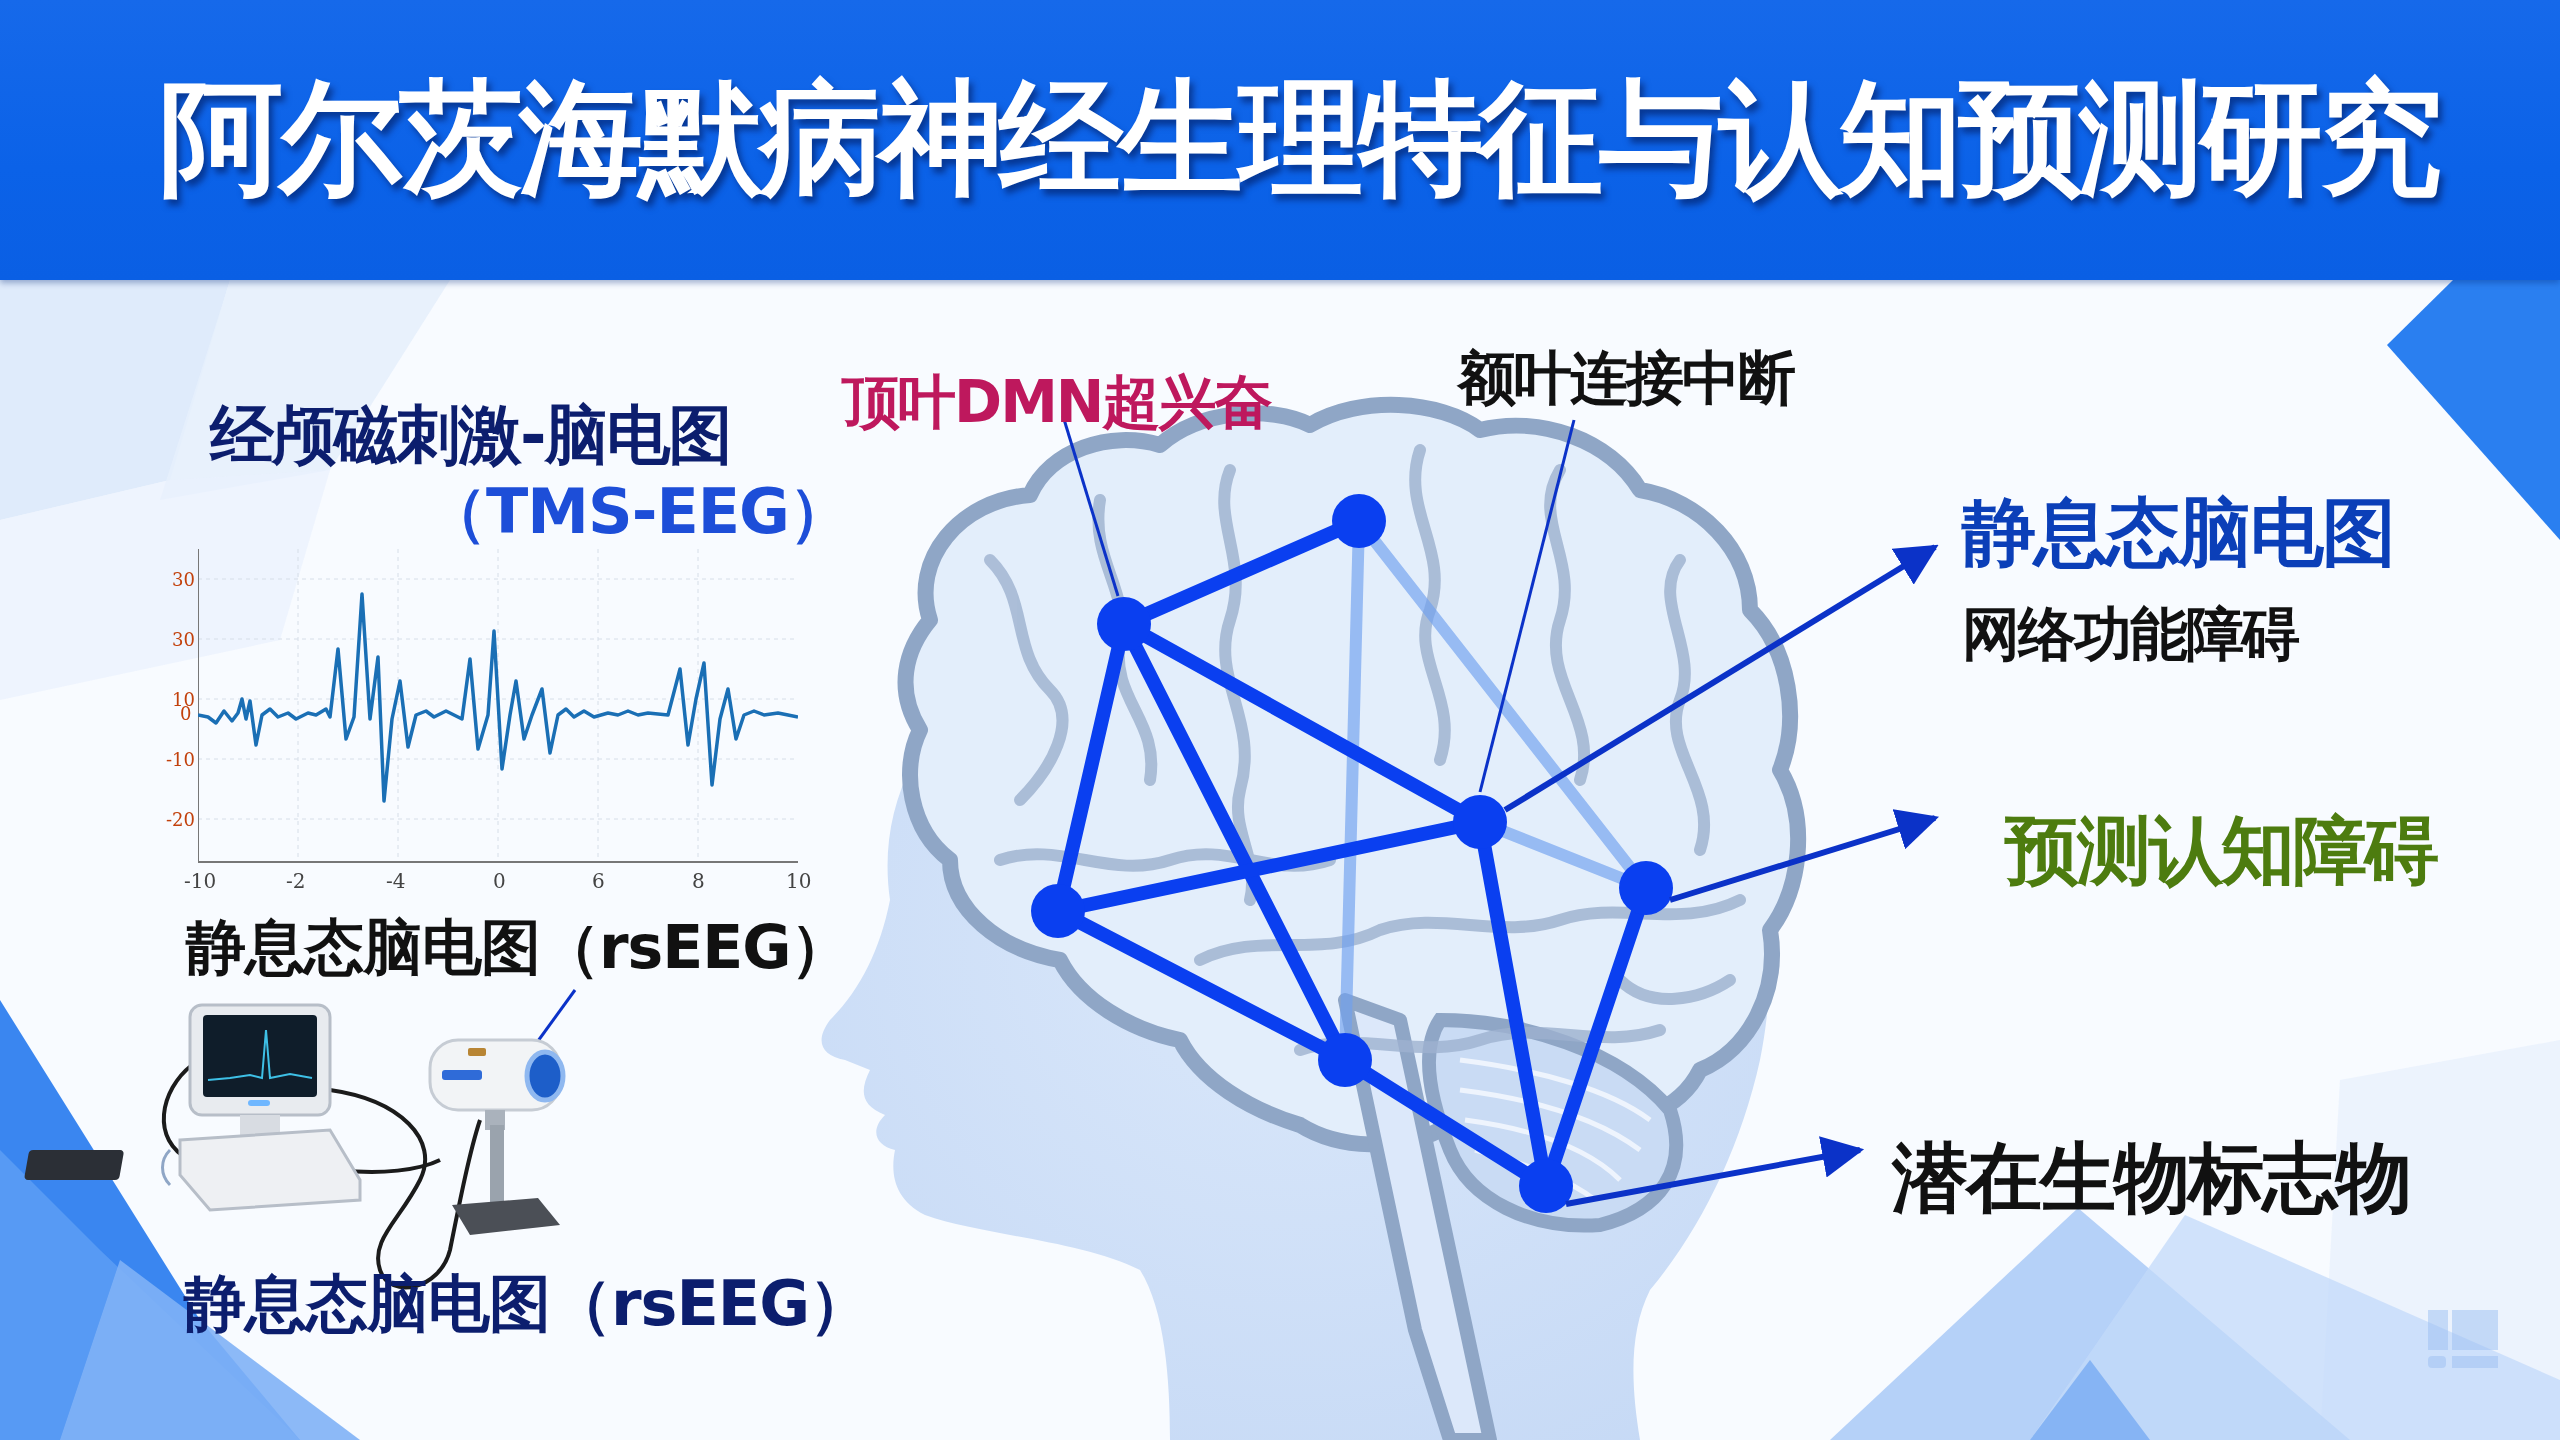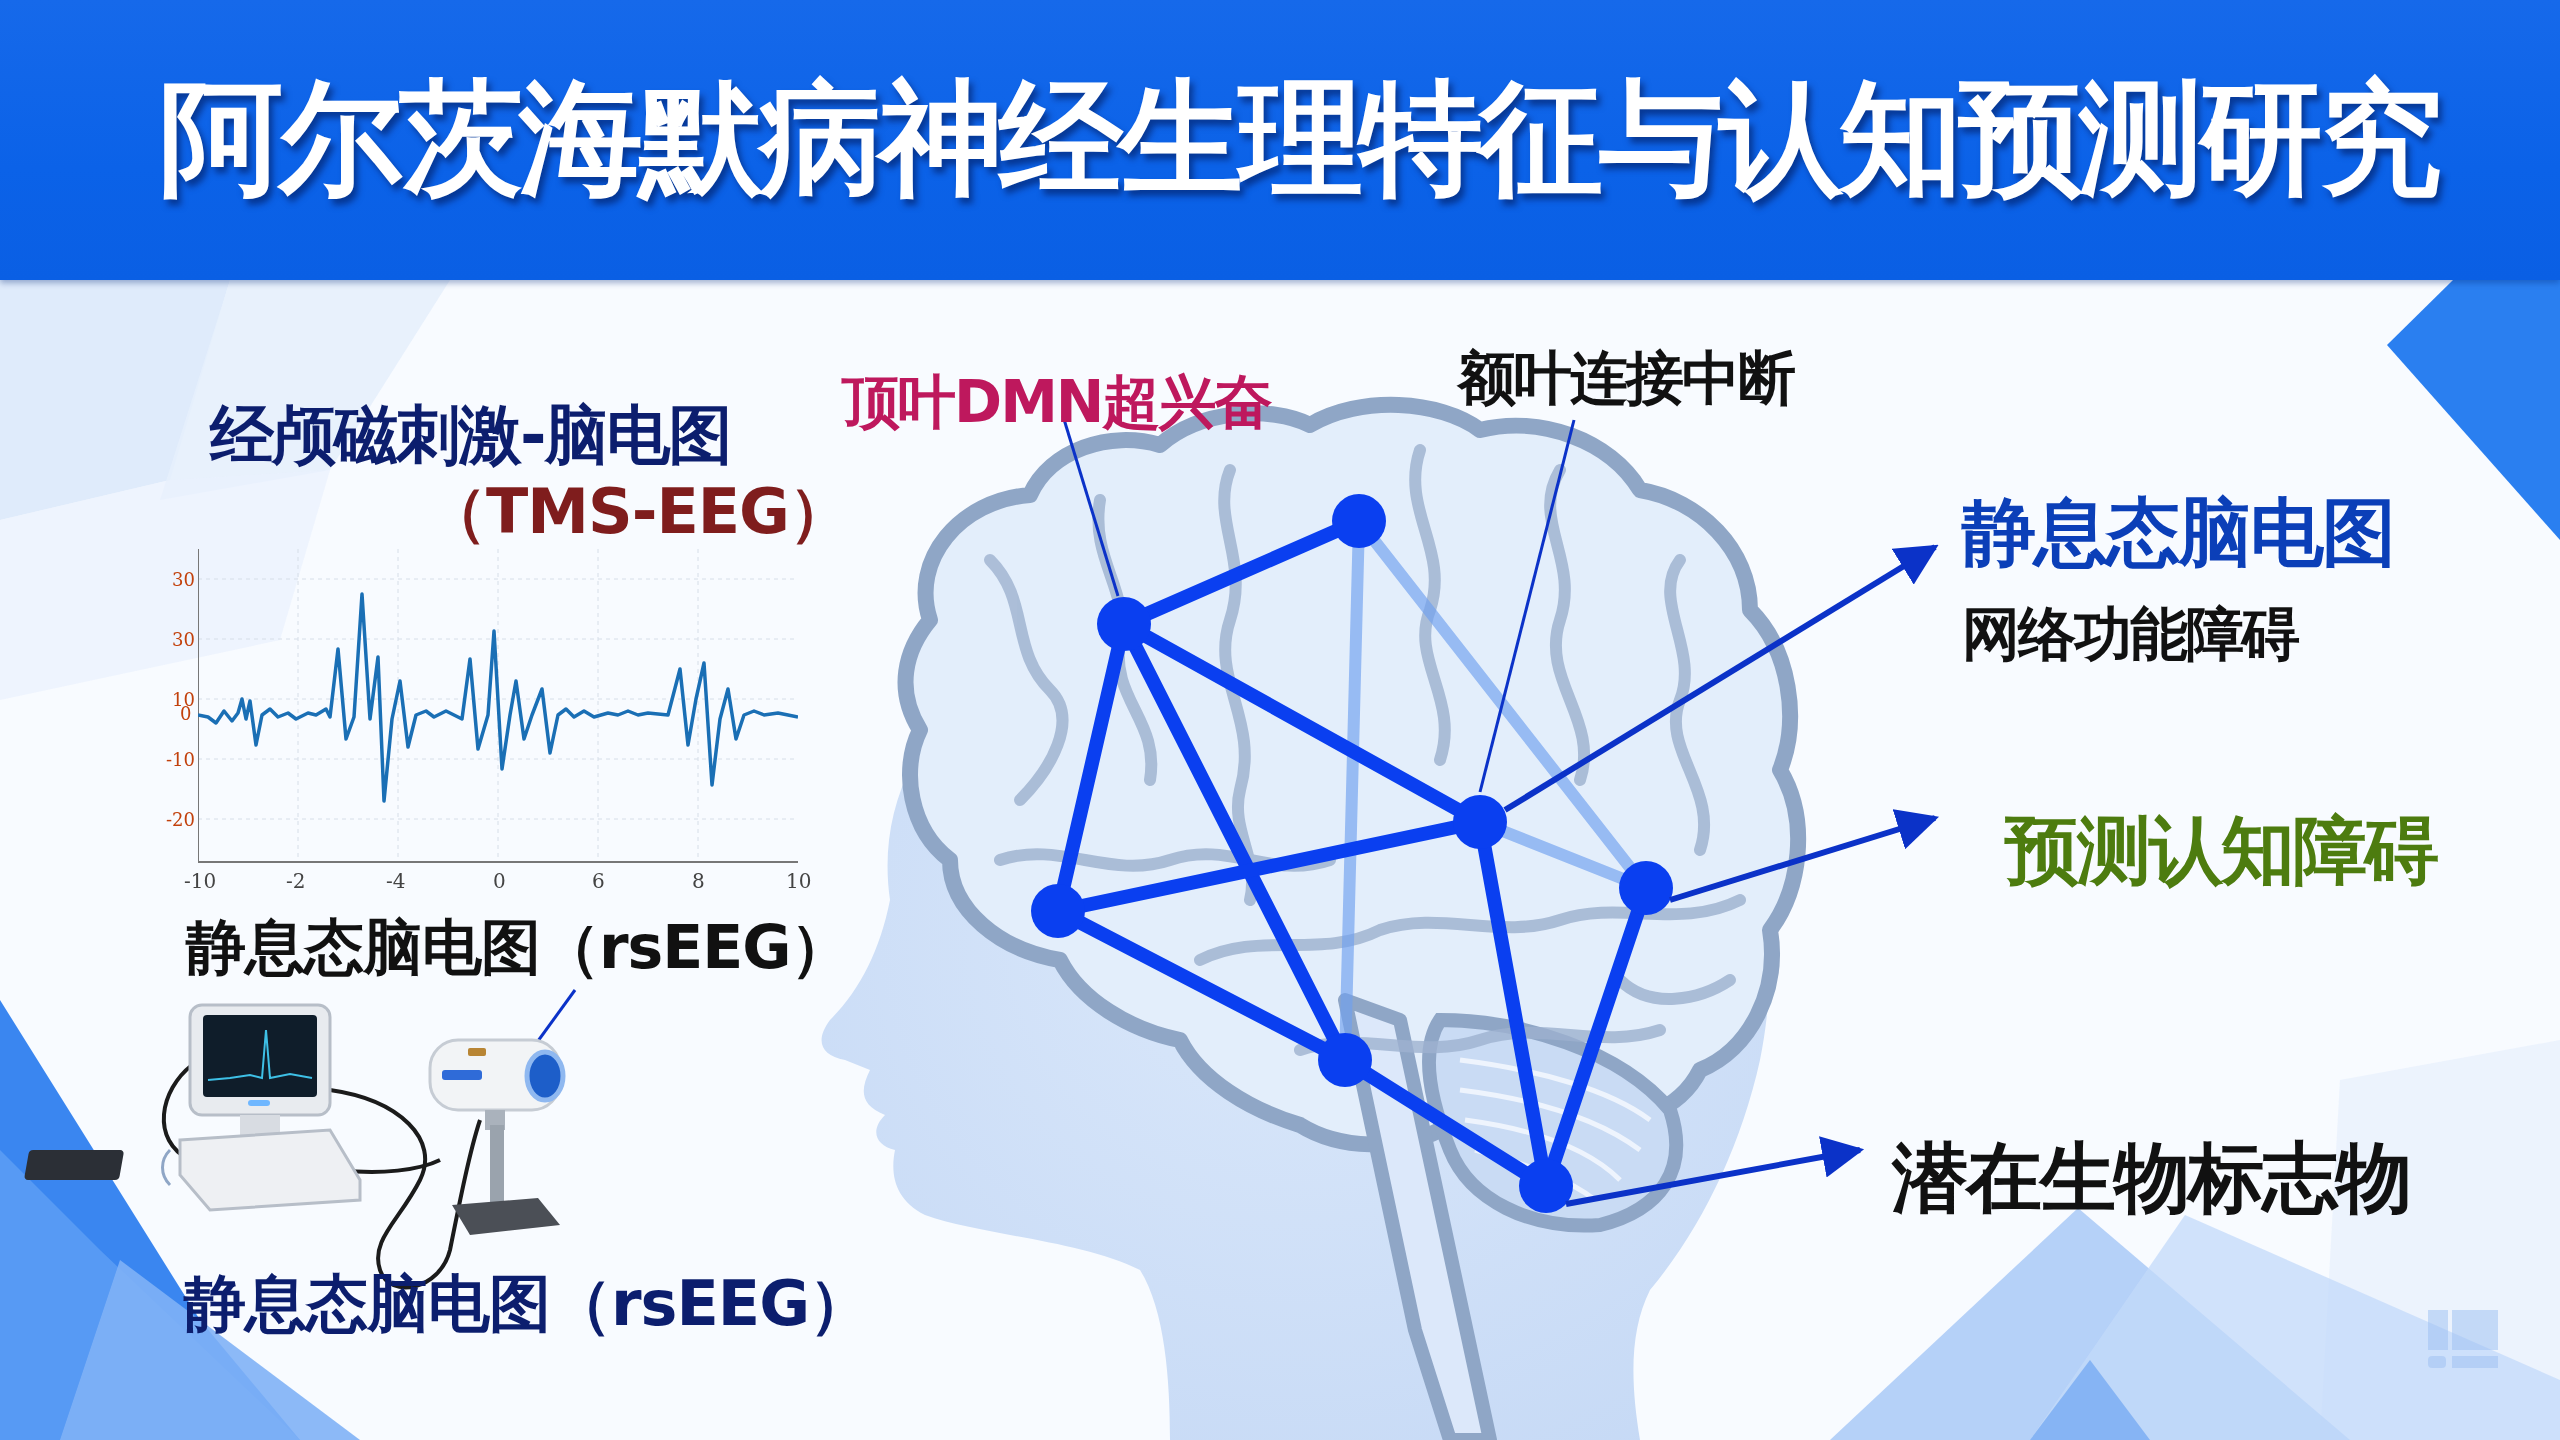--- a/index.html
+++ b/index.html
@@ -17,21 +17,21 @@
   .title {
     position:absolute; left:0; top:0; width:2560px; height:280px;
     display:flex; align-items:center; justify-content:center;
     color:#ffffff; font-weight:bold; font-size:124px; letter-spacing:-4px;
     text-shadow:4px 6px 6px rgba(0,20,80,0.55);
     white-space:nowrap;
     padding-left:19px;
   }
   .label { position:absolute; font-weight:bold; white-space:nowrap; }
   .tms-title { left:210px; top:392px; font-size:64px; color:#0c1e6e; letter-spacing:-2px; }
-  .tms-sub { left:425px; top:470px; font-size:62px; color:#7f1d1d; letter-spacing:-1px;text-align:right; }
+  .tms-sub { left:425px; top:470px; font-size:62px; color:#1d4ed8; letter-spacing:-1px;text-align:right; }
   .rs-top { left:186px; top:908px; font-size:60px; color:#111; letter-spacing:-1px; }
   .rs-bottom { left:184px; top:1262px; font-size:62px; color:#0c1e6e; letter-spacing:-1px; }
   .dmn { left:842px; top:340px; font-size:58px; color:#be185d; letter-spacing:-2px;margin-top:24px; }
   .frontal { left:1458px; top:340px; font-size:58px; color:#111; letter-spacing:-2px; }
   .hyper1 { left:1962px; top:484px; font-size:74px; color:#0b3fb8; letter-spacing:-2px; }
   .hyper2 { left:1962px; top:568px; font-size:58px; color:#111; letter-spacing:-2px;margin-top:28px; }
   .predict { left:1962px; top:802px; font-size:74px; color:#4d7c0f; letter-spacing:-2px;margin-left:43px; }
   .biomarker { left:1892px; top:1128px; font-size:76px; color:#111; letter-spacing:-2px; }
 
   .chart { position:absolute; left:198px; top:549px; width:600px; height:330px; }

